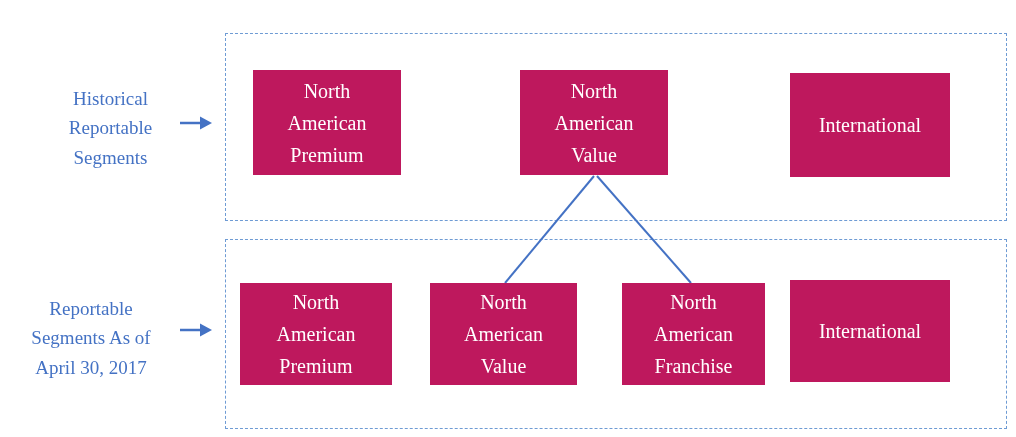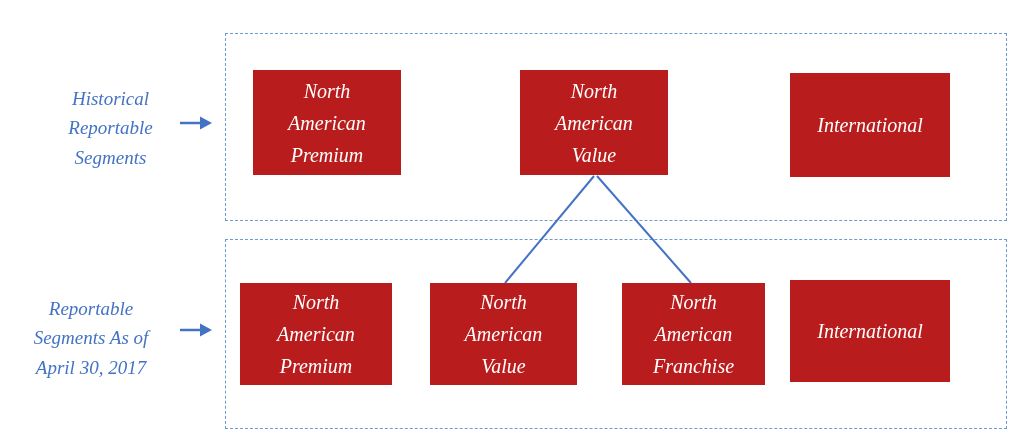--- a/index.html
+++ b/index.html
@@ -3,21 +3,21 @@
 <meta charset="utf-8">
 <style>
   * { margin: 0; padding: 0; box-sizing: border-box; }
   html, body { background: #ffffff; }
   body {
     width: 1016px; height: 437px;
     font-family: "Liberation Serif", serif;
     position: relative;
     overflow: hidden;
   }
-  .canvas { position: absolute; left: 0; top: 0; width: 1016px; height: 372px; background: #ffffff; font-style: italic; }
+  .canvas { position: absolute; left: 0; top: 0; width: 1016px; height: 372px; background: #ffffff; }
 
   .overlay { position: absolute; left: 0; top: 0; width: 1016px; height: 437px; pointer-events: none; }
   .conn { stroke: #4472C4; stroke-width: 2; }
   .arrow-line { stroke: #4472C4; stroke-width: 2.5; }
   .arrow-head { fill: #4472C4; }
 
   .group {
     position: absolute;
     border: 1px dashed #6E9BD4;
     background: transparent;
@@ -31,21 +31,21 @@
     font-size: 19px;
     line-height: 1.55;
     text-align: center;
     white-space: pre-line;
   }
   .label-top    { left: 28px; top: 84px;  width: 165px; }
   .label-bottom { left: 5px;  top: 294px; width: 172px; }
 
   .box {
     position: absolute;
-    background: #b91c1c;
+    background: #be185d;
     color: #ffffff;
     display: flex;
     align-items: center;
     justify-content: center;
     text-align: center;
     font-size: 20px;
     line-height: 1.6;
     white-space: pre-line;
   }
   .b-t-premium   { left: 253px; top: 70px;  width: 148px; height: 105px; }

